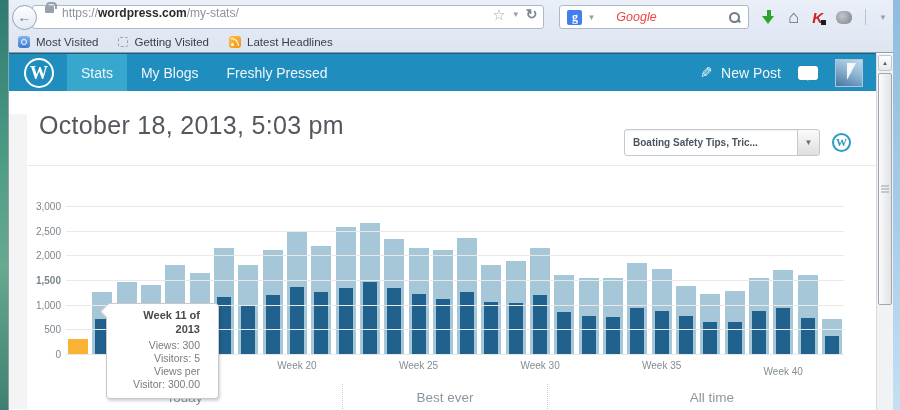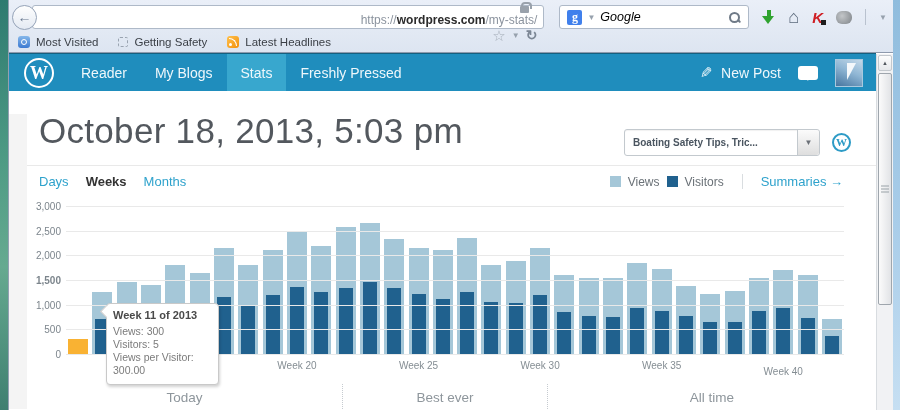--- a/index.html
+++ b/index.html
@@ -14,34 +14,34 @@
 
   .window { position:absolute; left:8px; top:0; width:885px; height:410px; background:#fff; border-left:1px solid #93a0b2; }
 
   
   .chrome { height:53px; background:linear-gradient(180deg,#eaeff8,#dde5f1); border-bottom:1px solid #8e9aad; }
   .navrow { height:31px; display:flex; align-items:center; padding:3px 6px 0 3px; }
   .back-btn { width:25px; height:25px; border-radius:50%; flex:0 0 auto;
     background:linear-gradient(180deg,#fefefe,#e4eaf3); border:1px solid #95a3b8;
     color:#68788f; font-size:14px; font-weight:bold; text-align:center; line-height:23px; z-index:2; margin-right:-5px; }
   .urlbar { width:524px; height:24px; background:#fff; border:1px solid #aeb9c8; border-radius:3px;
-    display:flex; align-items:flex-end; padding:0 6px 0 12px; font-size:12px; color:#8b939e;flex-direction:column; }
+    display:flex; align-items:flex-start; padding:0 6px 0 12px; font-size:12px; color:#8b939e; }
   .lock { width:9px; height:7px; background:#99a1ab; border-radius:1px; position:relative; margin-right:8px; flex:0 0 auto; }
   .lock::before { content:""; position:absolute; left:1px; top:-4px; width:7px; height:5px;
     border:2px solid #99a1ab; border-bottom:none; border-radius:4px 4px 0 0; }
   .urlbar .host { color:#2b2b2b; font-weight:bold; }
   .url-right { margin-left:auto; display:flex; align-items:center; gap:6px; color:#a6aeb9; }
   .star { font-size:15px; line-height:1; }
   .sm-caret { font-size:8px; color:#97a1ad; }
   .reload { font-size:14px; color:#7b8694; font-weight:bold; }
   .searchbox { width:194px; height:24px; background:#fff; border:1px solid #aeb9c8; border-radius:3px;
     display:flex; align-items:center; padding:0 7px; gap:5px; margin-left:15px; }
   .gicon { width:15px; height:15px; background:#4080ec; border-radius:2px; color:#fff; font-weight:bold;
     font-size:12px; line-height:15px; text-align:center; font-family:"Liberation Serif",serif; flex:0 0 auto; }
-  .search-ph { font-style:italic; color:#000000; font-size:12.5px; flex:1; }
+  .search-ph { font-style:italic; color:#ef4444; font-size:12.5px; flex:1;margin-left:16px; }
   .mag { position:relative; width:13px; height:13px; flex:0 0 auto; }
   .mag::before { content:""; position:absolute; left:1px; top:1px; width:7px; height:7px;
     border:2px solid #6f7a87; border-radius:50%; }
   .mag::after { content:""; position:absolute; left:9px; top:9px; width:4px; height:2px;
     background:#6f7a87; transform:rotate(45deg); border-radius:1px; }
   .tool-icons { display:flex; align-items:center; gap:13px; margin-left:13px; }
   .dl-arrow { width:13px; height:16px; position:relative; }
   .dl-arrow::before { content:""; position:absolute; left:4.5px; top:1px; width:4px; height:7px; background:#2fa32f; }
   .dl-arrow::after { content:""; position:absolute; left:0; top:7px;
     border-left:6.5px solid transparent; border-right:6.5px solid transparent; border-top:8px solid #2fa32f; }
@@ -78,21 +78,21 @@
   .bubble::after { content:""; position:absolute; left:6px; bottom:-5px;
     border:4px solid transparent; border-top:6px solid #fff; border-right-width:2px; }
   .avatar { width:28px; height:28px; border:1px solid #a8c9de; position:relative; overflow:hidden;
     background:linear-gradient(205deg,#c4d9e9 0%,#8fb6d4 45%,#46759f 100%); }
   .avatar::after { content:""; position:absolute; left:11px; top:3px;
     border-left:9px solid #f4f8fb; border-bottom:17px solid transparent; }
 
   
   .page { position:relative; height:318px; margin-right:17px; background:#fff; overflow:hidden; }
   .gutter { position:absolute; left:0; top:23px; bottom:0; width:18px; background:#f4f4f4; }
-  .page-title { position:absolute; left:30px; top:20px; font-size:35px; font-weight:300; color:#53585e; letter-spacing:.3px; }
+  .page-title { position:absolute; left:30px; top:20px; font-size:25px; font-weight:300; color:#53585e; letter-spacing:.3px; }
   .blog-select { position:absolute; right:56px; top:38px; width:196px; height:27px; background:#fff;
     border:1px solid #c3c9ce; border-radius:3px; box-shadow:inset 0 1px 1px rgba(0,0,0,.06);
     display:flex; align-items:center; }
   .blog-select .val { flex:1; padding:0 8px; font-size:10px; font-weight:bold; color:#4a5560;
     white-space:nowrap; overflow:hidden; }
   .blog-select .dd-btn { width:22px; height:100%; border-left:1px solid #c3c9ce; border-radius:0 3px 3px 0;
     background:linear-gradient(180deg,#fbfbfb,#dedede); font-size:8px; color:#6b7077;
     display:flex; align-items:center; justify-content:center; }
   .wicon-sm { position:absolute; right:25px; top:42px; width:19px; height:19px; border:2px solid #2d9bc6;
     border-radius:50%; color:#2d9bc6; font-weight:bold; font-size:11px; line-height:15px; text-align:center;
@@ -113,21 +113,21 @@
   .gridline { position:absolute; left:0; right:0; height:1px; background:#e9e9e9; }
   .bars { position:absolute; left:0; right:0; top:0; bottom:0; display:flex; align-items:flex-end; }
   .cell { flex:1; position:relative; height:100%; display:flex; align-items:flex-end; justify-content:center; }
   .vbar { width:20px; position:relative; }
   .dbar { position:absolute; bottom:0; left:50%; transform:translateX(-50%); width:14px; }
   .xlab { position:absolute; top:100%; margin-top:6px; transform:translateX(-50%);
     font-size:10px; color:#848d93; white-space:nowrap; }
 
   .tooltip { position:absolute; left:40px; top:97px; width:113px; background:#fff;
     border:1px solid #c9c9c9; border-radius:4px; box-shadow:1px 2px 3px rgba(0,0,0,.18);
-    padding:5px 6px 7px; z-index:5; font-size:10.5px; color:#7b7b7b; text-align:left; line-height:1.25; }
+    padding:5px 18px 7px; z-index:5; font-size:10.5px; color:#7b7b7b; text-align:right; line-height:1.25; }
   .tooltip .tt-title { font-weight:bold; color:#4a4a4a; font-size:11px; margin-bottom:2px; }
   .tt-tail { position:absolute; left:-5px; top:3px; width:9px; height:9px; background:#fff;
     border-left:1px solid #c9c9c9; border-bottom:1px solid #c9c9c9; transform:rotate(45deg); }
 
   .footer { position:absolute; left:18px; right:0; top:293px; bottom:-10px; display:flex; }
   .fcol { padding-top:6px; text-align:center; color:#8e969c; font-size:13.5px; }
   .fcol.c1 { width:315px; }
   .fcol.c2 { width:205px; border-left:1px dotted #c6cbd0; }
   .fcol.c3 { flex:1; border-left:1px dotted #c6cbd0; }
 
@@ -175,35 +175,34 @@
         <span class="sm-caret">▼</span>
       </div>
     </div>
     <div class="bookrow">
       <span class="bm">
         <span class="bm-mv"></span>
         <span>Most Visited</span>
       </span>
       <span class="bm">
         <span class="bm-gs"></span>
-        <span>Getting Safety</span>
+        <span>Getting Visited</span>
       </span>
       <span class="bm">
         <span class="bm-lh"></span>
         <span>Latest Headlines</span>
       </span>
     </div>
   </div>
 
   <div class="wpbar">
     <div class="wplogo">W</div>
     <div class="wpnav">
-      <div class="item">Reader</div>
+      <div class="item active">Stats</div>
       <div class="item">My Blogs</div>
-      <div class="item active">Stats</div>
       <div class="item">Freshly Pressed</div>
     </div>
     <div class="wp-right">
       <span class="newpost">
         <span class="pencil">✎</span>
         <span>New Post</span>
       </span>
       <span class="bubble"></span>
       <span class="avatar"></span>
     </div>
@@ -214,33 +213,20 @@
     <div class="page-title">October 18, 2013, 5:03 pm</div>
 
     <div class="blog-select">
       <span class="val">Boating Safety Tips, Tric...</span>
       <span class="dd-btn">▼</span>
     </div>
     <div class="wicon-sm">W</div>
 
     <div class="divider"></div>
 
-    <div class="tabrow">
-      <span class="tab">Days</span>
-      <span class="tab active">Weeks</span>
-      <span class="tab">Months</span>
-      <span class="legend">
-        <span class="sq" id="sq-views" style="background: rgb(165, 199, 216);"></span>
-        <span>Views</span>
-        <span class="sq" id="sq-visitors" style="background: rgb(32, 97, 142);"></span>
-        <span>Visitors</span>
-        <span class="leg-sep"></span>
-        <span class="summaries">Summaries →</span>
-      </span>
-    </div>
 
     <div class="y-labels" id="ylabels">
         <span style="top: 0px;">3,000</span>
         <span style="top: 24.6667px;">2,500</span>
         <span style="top: 49.3333px;">2,000</span>
         <span style="top: 74px; font-weight: bold;">1,500</span>
         <span style="top: 98.6667px;">1,000</span>
         <span style="top: 123.333px;">500</span>
         <span style="top: 148px;">0</span>
       </div>

